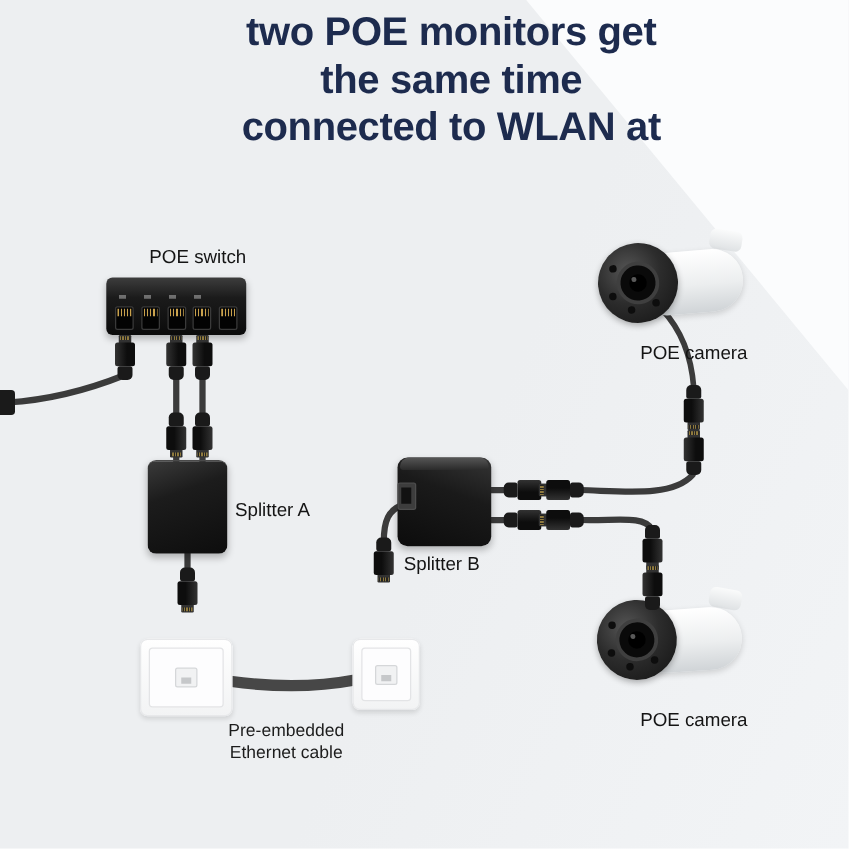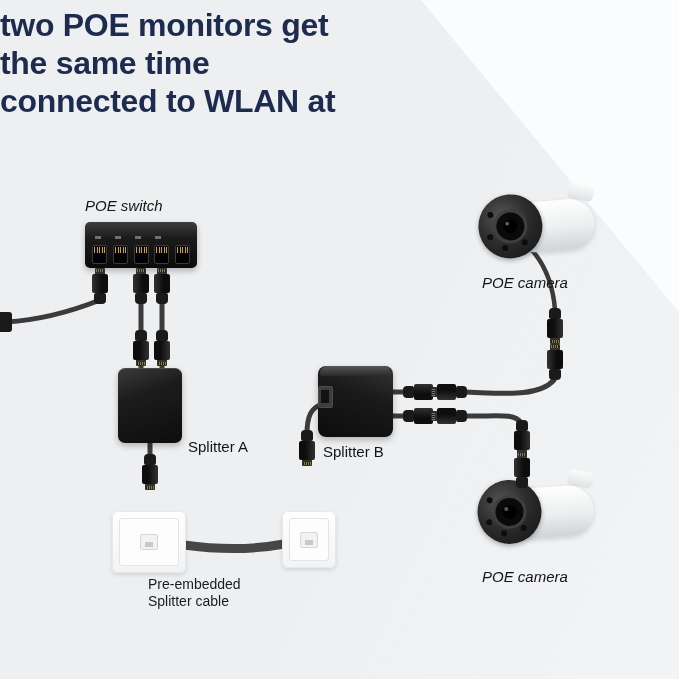--- a/index.html
+++ b/index.html
@@ -3,25 +3,25 @@
 <meta charset="utf-8">
 <style>
   html,body{margin:0;padding:0;background:#ffffff;}
   .stage{position:relative;width:679px;height:679px;overflow:hidden;
          background:linear-gradient(115deg,#edeff1 55%,#f2f4f6 100%);
          font-family:"Liberation Sans",sans-serif;}
   .bg-diag{position:absolute;inset:0;background:#fbfcfd;
            clip-path:polygon(62% 0,100% 0,100% 46%);z-index:0;}
   .cables{position:absolute;left:0;top:0;z-index:1;pointer-events:none;}
 
-  .title{position:absolute;top:6px;left:0;right:0;z-index:4;
-         font-size:32px;line-height:38px;font-weight:800;letter-spacing:-0.3px;color:#1d2b4e;}
+  .title{position:absolute;top:6px;left:0;right:0;text-align:center;z-index:4;
+         font-size:32px;line-height:38px;font-weight:800;letter-spacing:-0.3px;color:#1d2b4e;padding-left:43px;}
 
   .dev-label{position:absolute;z-index:4;font-size:15px;color:#141414;}
-  .label-center{text-align:left;font-style:italic;}
+  .label-center{text-align:right;}
 
   
   .switch{position:absolute;left:85px;top:222px;width:112px;height:46px;z-index:2;
           background:linear-gradient(180deg,#3d3d3d 0%,#1b1b1b 35%,#0b0b0b 100%);
           border-radius:5px;box-shadow:0 3px 6px rgba(0,0,0,.25);}
   .switch::after{content:"";position:absolute;top:14px;left:10px;width:70px;height:3px;
           background:repeating-linear-gradient(90deg,rgba(210,210,210,.45) 0 6px,transparent 6px 20px);}
   .switch-ports{position:absolute;left:7px;right:7px;bottom:4px;display:flex;justify-content:space-between;}
   .port{position:relative;width:15px;height:19px;background:#030303;border:1px solid #3a3a3a;
         border-radius:2px;box-sizing:border-box;}
@@ -79,21 +79,21 @@
          background:radial-gradient(circle at 38% 34%,#555 0%,#2c2c2c 45%,#121212 100%);
          box-shadow:0 2px 5px rgba(0,0,0,.3);}
   .cam-ring{position:absolute;left:15px;top:15px;width:34px;height:34px;border-radius:50%;
          border:3px solid #3f3f3f;background:#0a0a0a;box-sizing:border-box;}
   .cam-lens{position:absolute;left:25px;top:25px;width:14px;height:14px;border-radius:50%;background:#000;}
   .cam-lens::after{content:"";position:absolute;left:2px;top:2px;width:4px;height:4px;border-radius:50%;
          background:rgba(255,255,255,.35);}
   .cam-dot{position:absolute;width:6px;height:6px;border-radius:50%;background:#0d0d0d;}
   .d1{left:8px;top:38px;} .d2{left:22px;top:50px;} .d3{left:42px;top:46px;} .d4{left:10px;top:16px;}
 
-  .cable-caption{position:absolute;left:148px;top:576px;width:162px;z-index:4;
+  .cable-caption{position:absolute;left:148px;top:576px;width:162px;z-index:4;text-align:center;
          font-size:14px;line-height:16.5px;color:#1c1c1c;}
 </style>
 </head>
 <body>
 
 <div class="stage">
   <div class="bg-diag"></div>
 
   <svg class="cables" width="679" height="679" viewBox="0 0 679 679">
     <g fill="none" stroke="#3b3b3b" stroke-width="5" stroke-linecap="round">
@@ -153,21 +153,21 @@
       <span class="pbody"></span>
       <span class="boot"></span>
   </div>
   <div class="plug down" style="left:154px;top:330px">
     <span class="tip"></span>
       <span class="pbody"></span>
       <span class="boot"></span>
   </div>
 
   <div class="splitter-a"></div>
-  <div class="dev-label" style="left:188px;top:400px;margin-top:38px;">Splitter A</div>
+  <div class="dev-label" style="left:188px;top:400px;">Splitter A</div>
   <div class="plug down" style="left:142px;top:454px">
     <span class="tip"></span>
       <span class="pbody"></span>
       <span class="boot"></span>
   </div>
 
   <div class="splitter-b">
     <div class="sb-port"></div>
   </div>
   <div class="dev-label" style="left:323px;top:443px;">Splitter B</div>
@@ -221,21 +221,21 @@
   </div>
 
   <div class="plate plate1">
     <div class="plate-jack"></div>
   </div>
   <div class="plate plate2">
     <div class="plate-jack"></div>
   </div>
   <div class="cable-caption">
     <div>Pre-embedded</div>
-    <div>Splitter cable</div>
+    <div>Ethernet cable</div>
   </div>
 
   <div class="camera cam-top">
     <div class="cam-arm"></div>
     <div class="cam-body"></div>
     <div class="cam-front">
       <div class="cam-ring"></div>
       <div class="cam-lens"></div>
       <div class="cam-dot d1"></div>
       <div class="cam-dot d2"></div>

